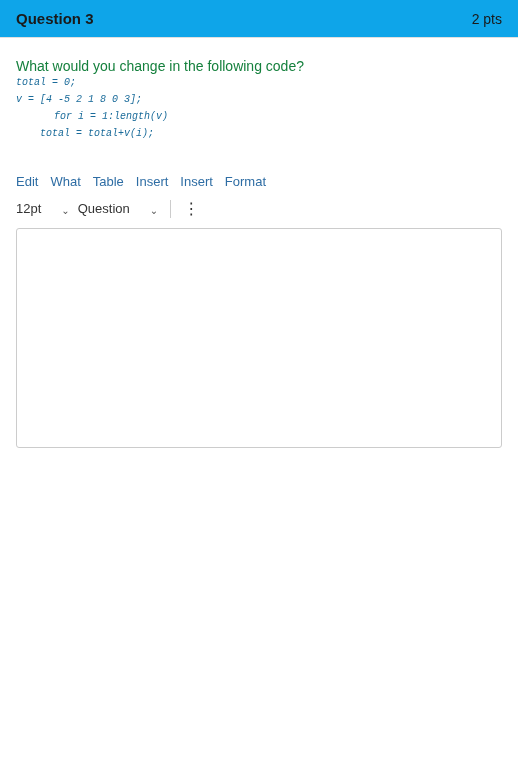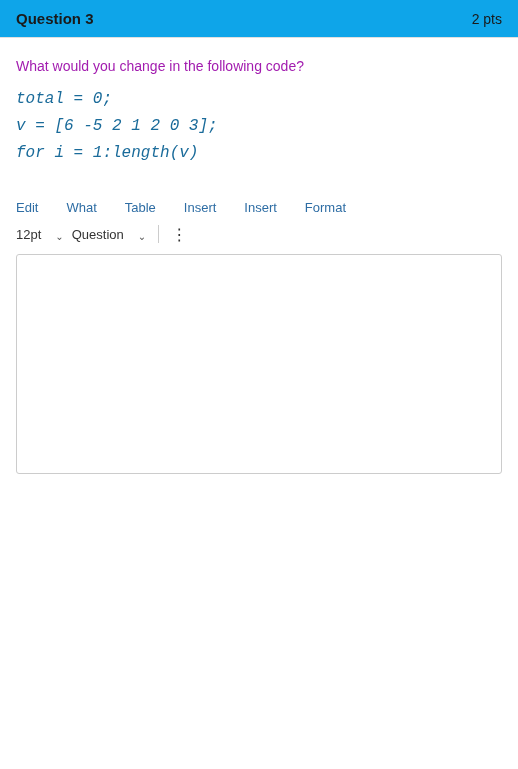--- a/index.html
+++ b/index.html
@@ -31,68 +31,69 @@
     .question-pts {
       font-size: 14px;
       color: #1a1a1a;
       font-weight: 400;
     }
     .question-body {
       padding: 20px 16px 10px 16px;
     }
     .question-text {
       font-size: 14px;
-      color: #a21caf;
-      margin-bottom: 12px;
+      color: #15803d;
+      margin-bottom: 0;
     }
     .code-block {
       font-family: 'Courier New', Courier, monospace;
-      font-size: 16px;
+      font-size: 10px;
       line-height: 1.7;
       margin-bottom: 4px;
     }
     .code-keyword {
       color: #1a6b9a;
       font-style: italic;
+      margin-left: 38px;
     }
     .code-normal {
       color: #1a6b9a;
       font-style: italic;
     }
     .code-line {
       margin-left: 0;
     }
     .code-line-indent {
       margin-left: 24px;
     }
     .editor-toolbar {
       display: flex;
       align-items: center;
-      gap: 28px;
+      gap: 12px;
       padding: 8px 16px 6px 16px;
       font-size: 13px;
       color: #2e6da4;
       margin-top: 10px;
     }
     .editor-toolbar span {
       cursor: pointer;
       color: #2e6da4;
     }
     .editor-format-bar {
       display: flex;
       align-items: center;
       padding: 4px 16px 6px 16px;
       gap: 8px;
       font-size: 13px;
       color: #333;
     }
     .format-select {
       display: flex;
       align-items: flex-end;
-      gap: 14px;
+      gap: 20px;
       cursor: pointer;
       color: #333;
       font-size: 13px;
     }
     .format-chevron {
       font-size: 10px;
       color: #555;
     }
     .format-divider {
       width: 1px;
@@ -123,24 +124,27 @@
 </div>
 
 <div class="question-body">
   <p class="question-text">What would you change in the following code?</p>
 
   <div class="code-block">
     <div class="code-line">
       <span class="code-normal">total = 0;</span>
     </div>
     <div class="code-line">
-      <span class="code-normal">v = [6  -5  2  1  2  0  3];</span>
+      <span class="code-normal">v = [4  -5  2  1  8  0  3];</span>
     </div>
     <div class="code-line">
       <span class="code-keyword">for i = 1:length(v)</span>
+    </div>
+    <div class="code-line code-line-indent">
+      <span class="code-normal">total = total+v(i);</span>
     </div>
   </div>
 </div>
 
 <div class="editor-toolbar">
   <span>Edit</span>
   <span>What</span>
   <span>Table</span>
   <span>Insert</span>
   <span>Insert</span>

